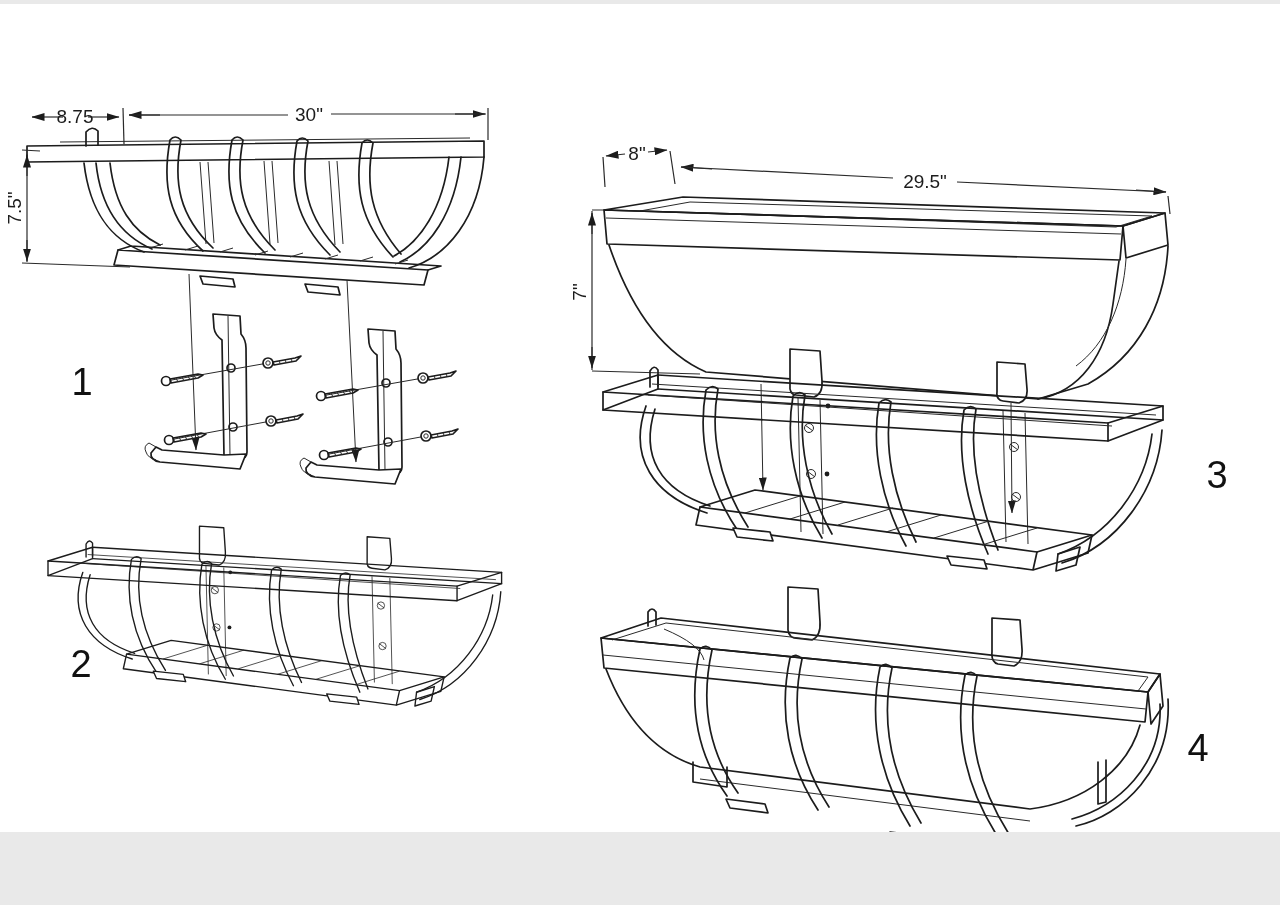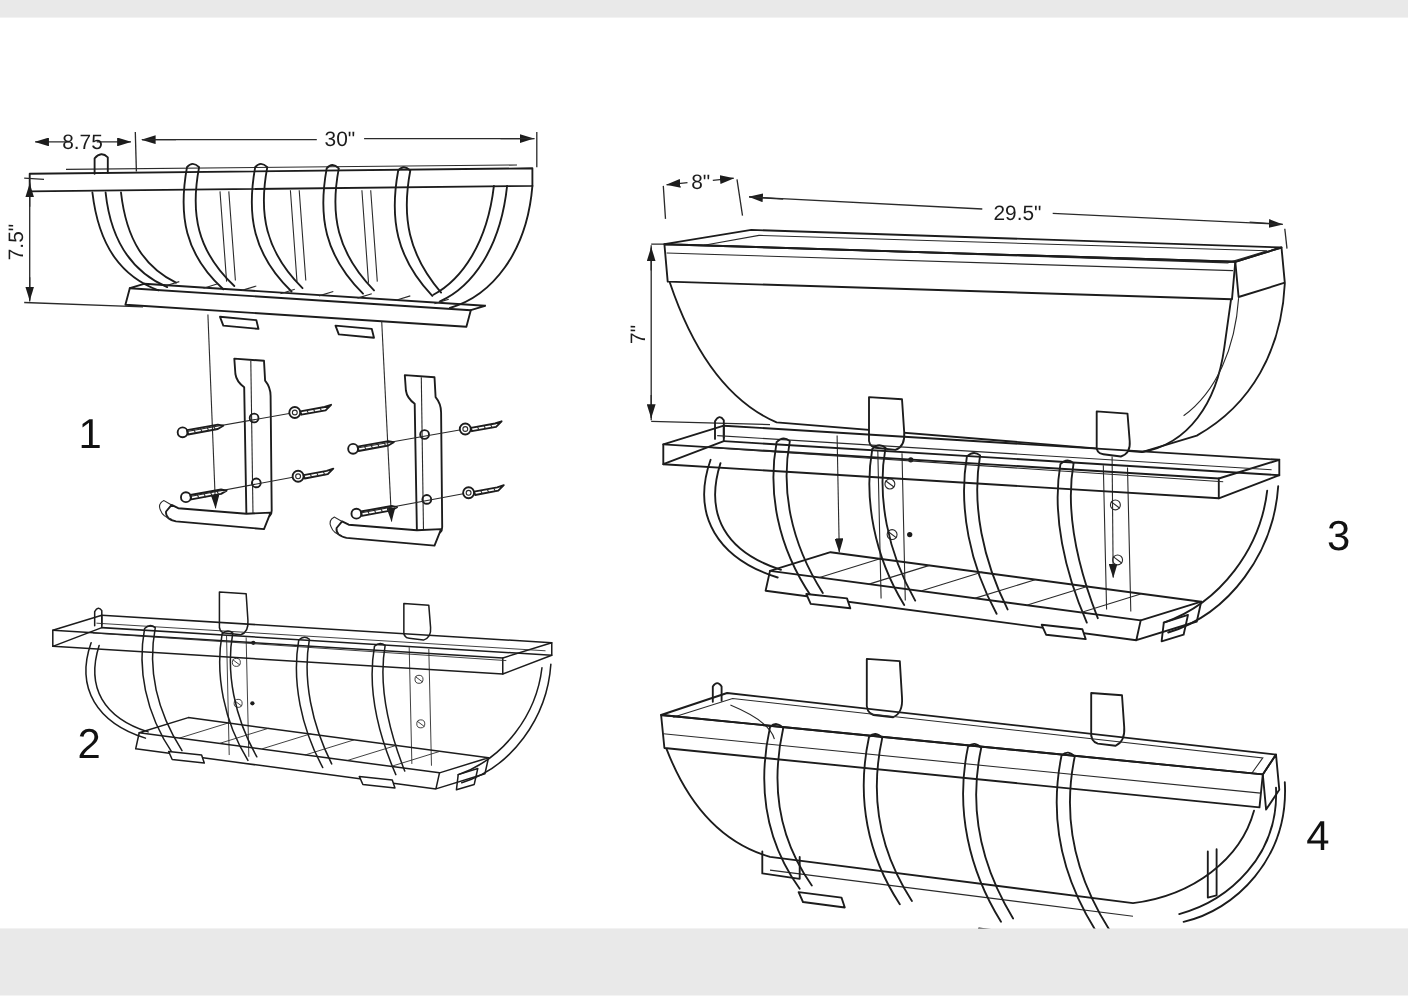--- a/index.html
+++ b/index.html
@@ -1,17 +1,17 @@
 <!DOCTYPE html>
 <html><head>
 <meta charset="utf-8">
 <style>
   html,body{margin:0;padding:0;background:#e9e9e9;}
   .page{
-    position:relative;width:1280px;height:828px;margin:16px auto;
+    position:relative;width:1280px;height:828px;margin:4px auto;
     background:#ffffff;overflow:hidden;
     font-family:"Liberation Sans","DejaVu Sans",sans-serif;
   }
   svg{display:block;}
   .art{stroke:#1c1c1c;fill:none;stroke-width:1.7;stroke-linecap:round;stroke-linejoin:round;}
   .art-fill{stroke:#1c1c1c;fill:#ffffff;stroke-width:1.7;stroke-linejoin:round;}
   .thin{stroke:#2a2a2a;stroke-width:1;fill:none;}
   .dim{stroke:#2a2a2a;stroke-width:1.2;fill:none;}
   .dim-text{font-size:19px;fill:#1c1c1c;font-family:"Liberation Sans","DejaVu Sans",sans-serif;}
   .step-num{font-size:38px;fill:#111;font-family:"Liberation Sans","DejaVu Sans",sans-serif;}

